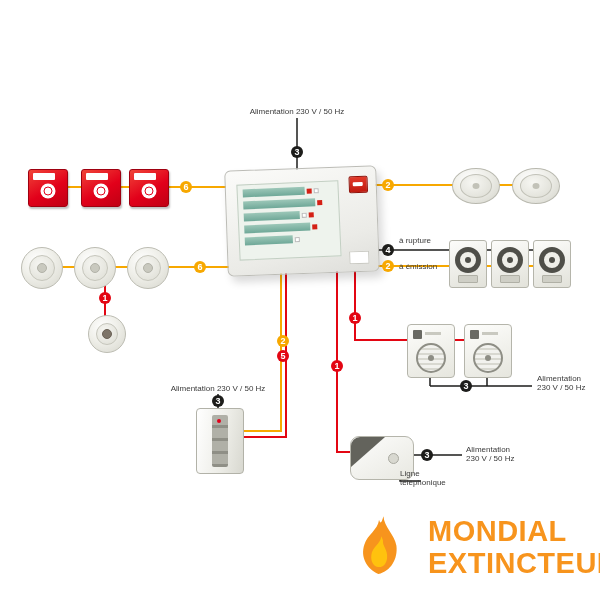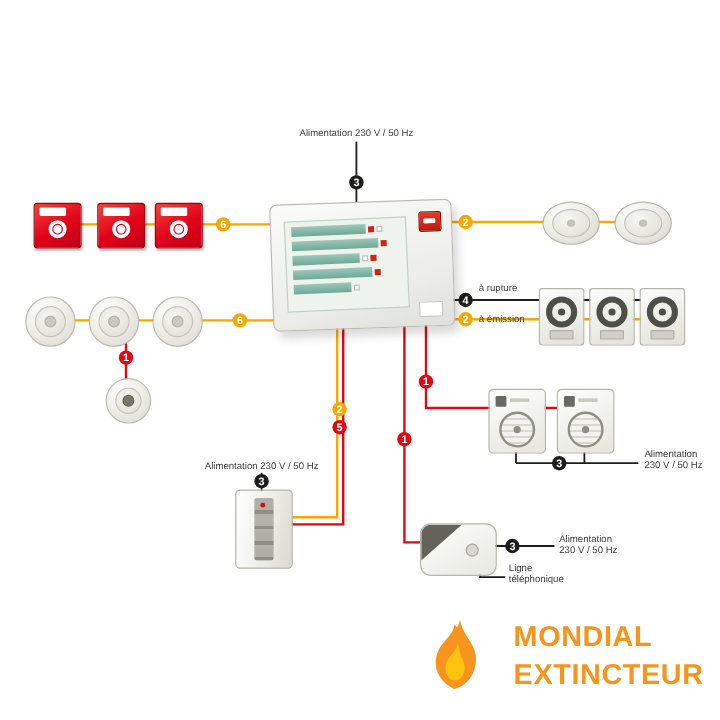--- a/index.html
+++ b/index.html
@@ -90,21 +90,21 @@
   .sbar{height:100%;background:linear-gradient(#9cc7b8,#6fa898);flex:none;}
   .schip{width:5px;height:5px;background:#d42015;flex:none;}
   .schipw{width:5px;height:5px;background:#fff;border:1px solid #bbb;box-sizing:border-box;flex:none;}
   .pbtn{position:absolute;right:8px;top:9px;width:17px;height:15px;border:1px solid #8f0e06;
         background:linear-gradient(#e23a2a,#c01a0f);border-radius:2px;}
   .pbtn::after{content:"";position:absolute;left:3px;top:5px;width:10px;height:4px;background:#fff;border-radius:1px;}
   .sticker{position:absolute;right:9px;bottom:7px;width:18px;height:11px;background:#fff;border:1px solid #c9c9c2;}
 
   
   .flame{position:absolute;left:348px;top:514px;z-index:4;transform:rotate(6deg);}
-  .brand{position:absolute;left:428px;color:#F7941D;font-weight:bold;font-size:24px;
+  .brand{position:absolute;left:428px;color:#F7941D;font-weight:bold;font-size:29px;
          line-height:30px;z-index:4;letter-spacing:0.5px;}
 </style>
 </head>
 <body>
 
 <div id="stage">
 
   <svg class="wires" width="600" height="600">
 
     <g stroke="#1d1d1b" stroke-width="1.5" fill="none">
@@ -137,21 +137,21 @@
   <div class="lbl vc" style="left:399px;top:266px">à émission</div>
   <div class="lbl" style="left:537px;top:374px">
     <div>Alimentation</div>
     <div>230 V / 50 Hz</div>
   </div>
   <div class="lbl cc" style="left:218px;top:388px">Alimentation 230 V / 50 Hz</div>
   <div class="lbl" style="left:466px;top:445px">
     <div>Alimentation</div>
     <div>230 V / 50 Hz</div>
   </div>
-  <div class="lbl" style="left:424px;top:469px">
+  <div class="lbl" style="left:400px;top:469px">
     <div>Ligne</div>
     <div>téléphonique</div>
   </div>
 
   <div class="dev callpoint" style="left:28px;top:169px">
     <div class="cp-top"></div>
     <div class="cp-btn"></div>
   </div>
   <div class="dev callpoint" style="left:81px;top:169px">
     <div class="cp-top"></div>

